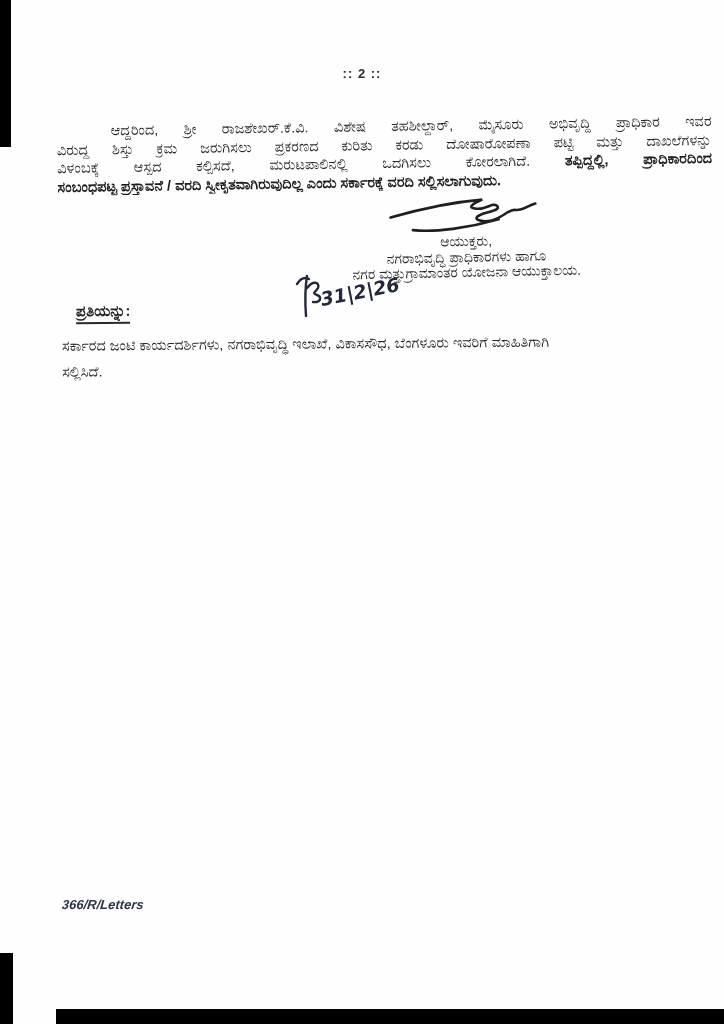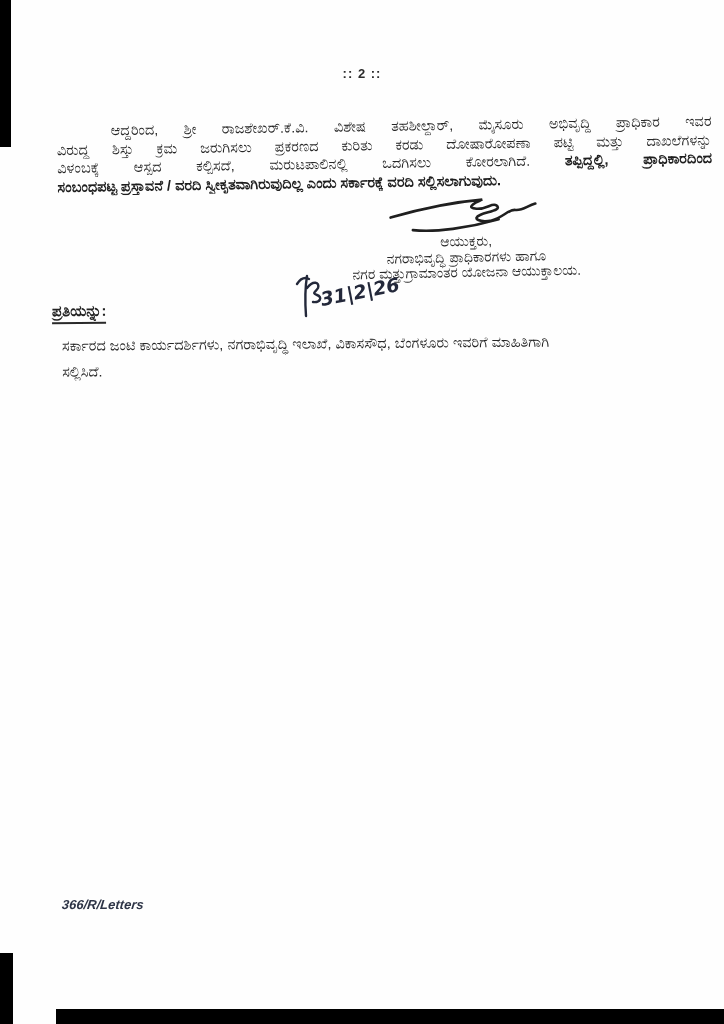--- a/index.html
+++ b/index.html
@@ -50,21 +50,21 @@
   .hand-date {
     position: absolute; left: 294px; top: 270px; width: 116px; height: 52px;
   }
   .hand-date text {
     font-family: "DejaVu Sans", sans-serif;
     font-style: italic; font-weight: bold; font-size: 19px;
     fill: #23283a;
   }
   
   .copy-heading {
-    position: absolute; left: 52px; top: 302px;
+    position: absolute; left: 76px; top: 302px;
     transform: rotate(-0.5deg);
     font-size: 15px; font-weight: 700; color: #222;
     border-bottom: 2px solid #2a2a2a; padding-bottom: 2px;
   }
   .copy-body {
     position: absolute; left: 62px; top: 330px; width: 645px;
     transform: rotate(-0.5deg);
     font-size: 14.5px; font-weight: 500; color: #272727;
   }
   .copy-line {

